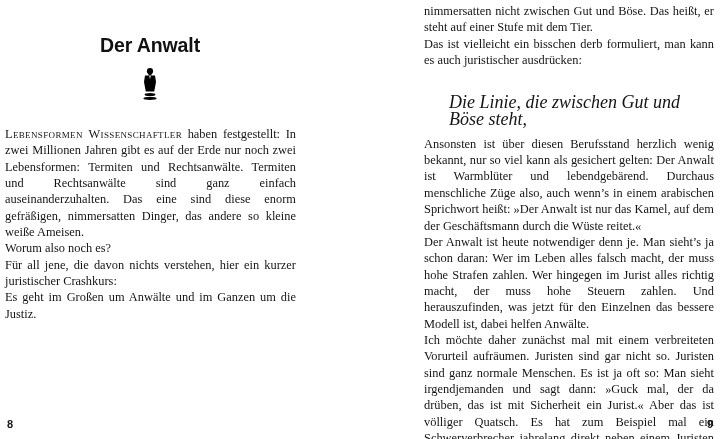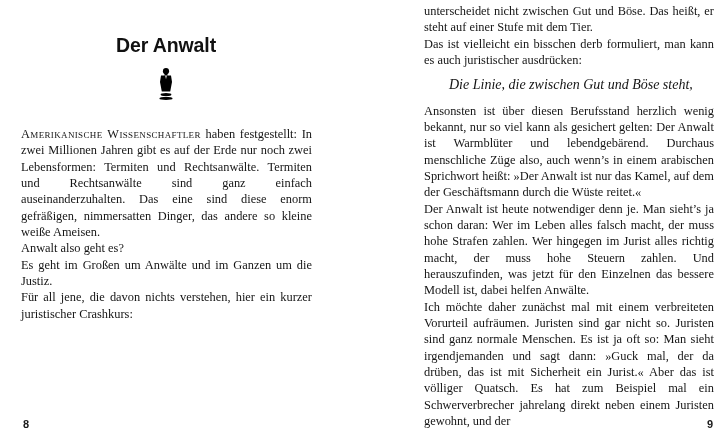--- a/index.html
+++ b/index.html
@@ -20,21 +20,21 @@
     width: 720px;
     height: 439px;
     background: #ffffff;
   }
   .page {
     position: absolute;
     top: 0;
     height: 439px;
     background: #ffffff;
   }
-  .page-left  { left: 16px;   width: 360px; }
+  .page-left  { left: 0;   width: 360px; }
   .page-right { left: 360px; width: 360px; }
 
   .column {
     position: absolute;
     text-align: justify;
     text-justify: inter-word;
     font-size: 12.4px;
     line-height: 16.35px;
     hyphens: manual;
     -webkit-hyphens: manual;
@@ -80,24 +80,24 @@
   p.para.firstline {
     text-indent: 0;
   }
 
   .smallcaps {
     font-variant: small-caps;
     letter-spacing: 0.35px;
   }
 
   .quote {
-    margin: 9px 0 9px 0;
+    margin: 26px 0 9px 0;
     padding-left: 25px;
     font-style: italic;
-    font-size: 14px;
+    font-size: 18px;
     line-height: 16.2px;
     text-align: left;
   }
   .quote .qline { display: block; }
 
   .folio {
     position: absolute;
     font-family: "Liberation Sans", sans-serif;
     font-weight: bold;
     font-size: 11px;
@@ -127,33 +127,33 @@
 
           <path d="M10.2 8.6 L11.0 12.2 L11.8 8.6 Z" fill="#ffffff"></path>
 
           <ellipse cx="11" cy="27.4" rx="5.4" ry="1.5" fill="#000000"></ellipse>
           <ellipse cx="11" cy="31.4" rx="6.6" ry="1.7" fill="#000000"></ellipse>
         </svg>
       </div>
     </div>
 
     <div class="column col-left">
-      <p class="para firstline"><span class="smallcaps">Amerikanische Wissenschaftler</span><span> haben festgestellt: In zwei Millionen Jahren gibt es auf der Erde nur noch zwei Lebensformen: Termiten und Rechtsanwälte. Termiten und Rechtsanwälte sind ganz einfach auseinanderzuhalten. Das eine sind diese enorm gefräßigen, nimmersatten Dinger, das andere so kleine weiße Ameisen.</span></p>
-      <p class="para">Anwalt also geht es?</p>
+      <p class="para firstline"><span class="smallcaps">Lebensformen Wissenschaftler</span><span> haben festgestellt: In zwei Millionen Jahren gibt es auf der Erde nur noch zwei Lebensformen: Termiten und Rechtsanwälte. Termiten und Rechtsanwälte sind ganz einfach auseinanderzuhalten. Das eine sind diese enorm gefräßigen, nimmersatten Dinger, das andere so kleine weiße Ameisen.</span></p>
+      <p class="para">Worum also noch es?</p>
+      <p class="para">Für all jene, die davon nichts verstehen, hier ein kurzer juristischer Crashkurs:</p>
       <p class="para">Es geht im Großen um Anwälte und im Ganzen um die Justiz.</p>
-      <p class="para">Für all jene, die davon nichts verstehen, hier ein kurzer juristischer Crashkurs:</p>
     </div>
 
     <div class="folio folio-left">8</div>
   </div>
 
   <div class="page page-right"></div>
 
   <div class="column col-right">
-    <p class="para">unterscheidet nicht zwischen Gut und Böse. Das heißt, er steht auf einer Stufe mit dem Tier.</p>
+    <p class="para">nimmersatten nicht zwischen Gut und Böse. Das heißt, er steht auf einer Stufe mit dem Tier.</p>
     <p class="para">Das ist vielleicht ein bisschen derb formuliert, man kann es auch juristischer ausdrücken:</p>
 
     <div class="quote">
       <span class="qline">Die Linie, die zwischen Gut und Böse steht,</span>
     </div>
 
     <p class="para">Ansonsten ist über diesen Berufsstand herzlich wenig bekannt, nur so viel kann als gesichert gelten: Der Anwalt ist Warmblüter und lebendgebärend. Durchaus menschliche Züge also, auch wenn’s in einem arabischen Sprichwort heißt: »Der Anwalt ist nur das Kamel, auf dem der Geschäftsmann durch die Wüste reitet.«</p>
     <p class="para">Der Anwalt ist heute notwendiger denn je. Man sieht’s ja schon daran: Wer im Leben alles falsch macht, der muss hohe Strafen zahlen. Wer hingegen im Jurist alles richtig macht, der muss hohe Steuern zahlen. Und herauszufinden, was jetzt für den Einzelnen das bessere Modell ist, dabei helfen Anwälte.</p>
     <p class="para">Ich möchte daher zunächst mal mit einem verbreiteten Vorurteil aufräumen. Juristen sind gar nicht so. Juristen sind ganz normale Menschen. Es ist ja oft so: Man sieht irgendjemanden und sagt dann: »Guck mal, der da drüben, das ist mit Sicherheit ein Jurist.« Aber das ist völliger Quatsch. Es hat zum Beispiel mal ein Schwerverbrecher jahrelang direkt neben einem Juristen gewohnt, und der</p>
   </div>

